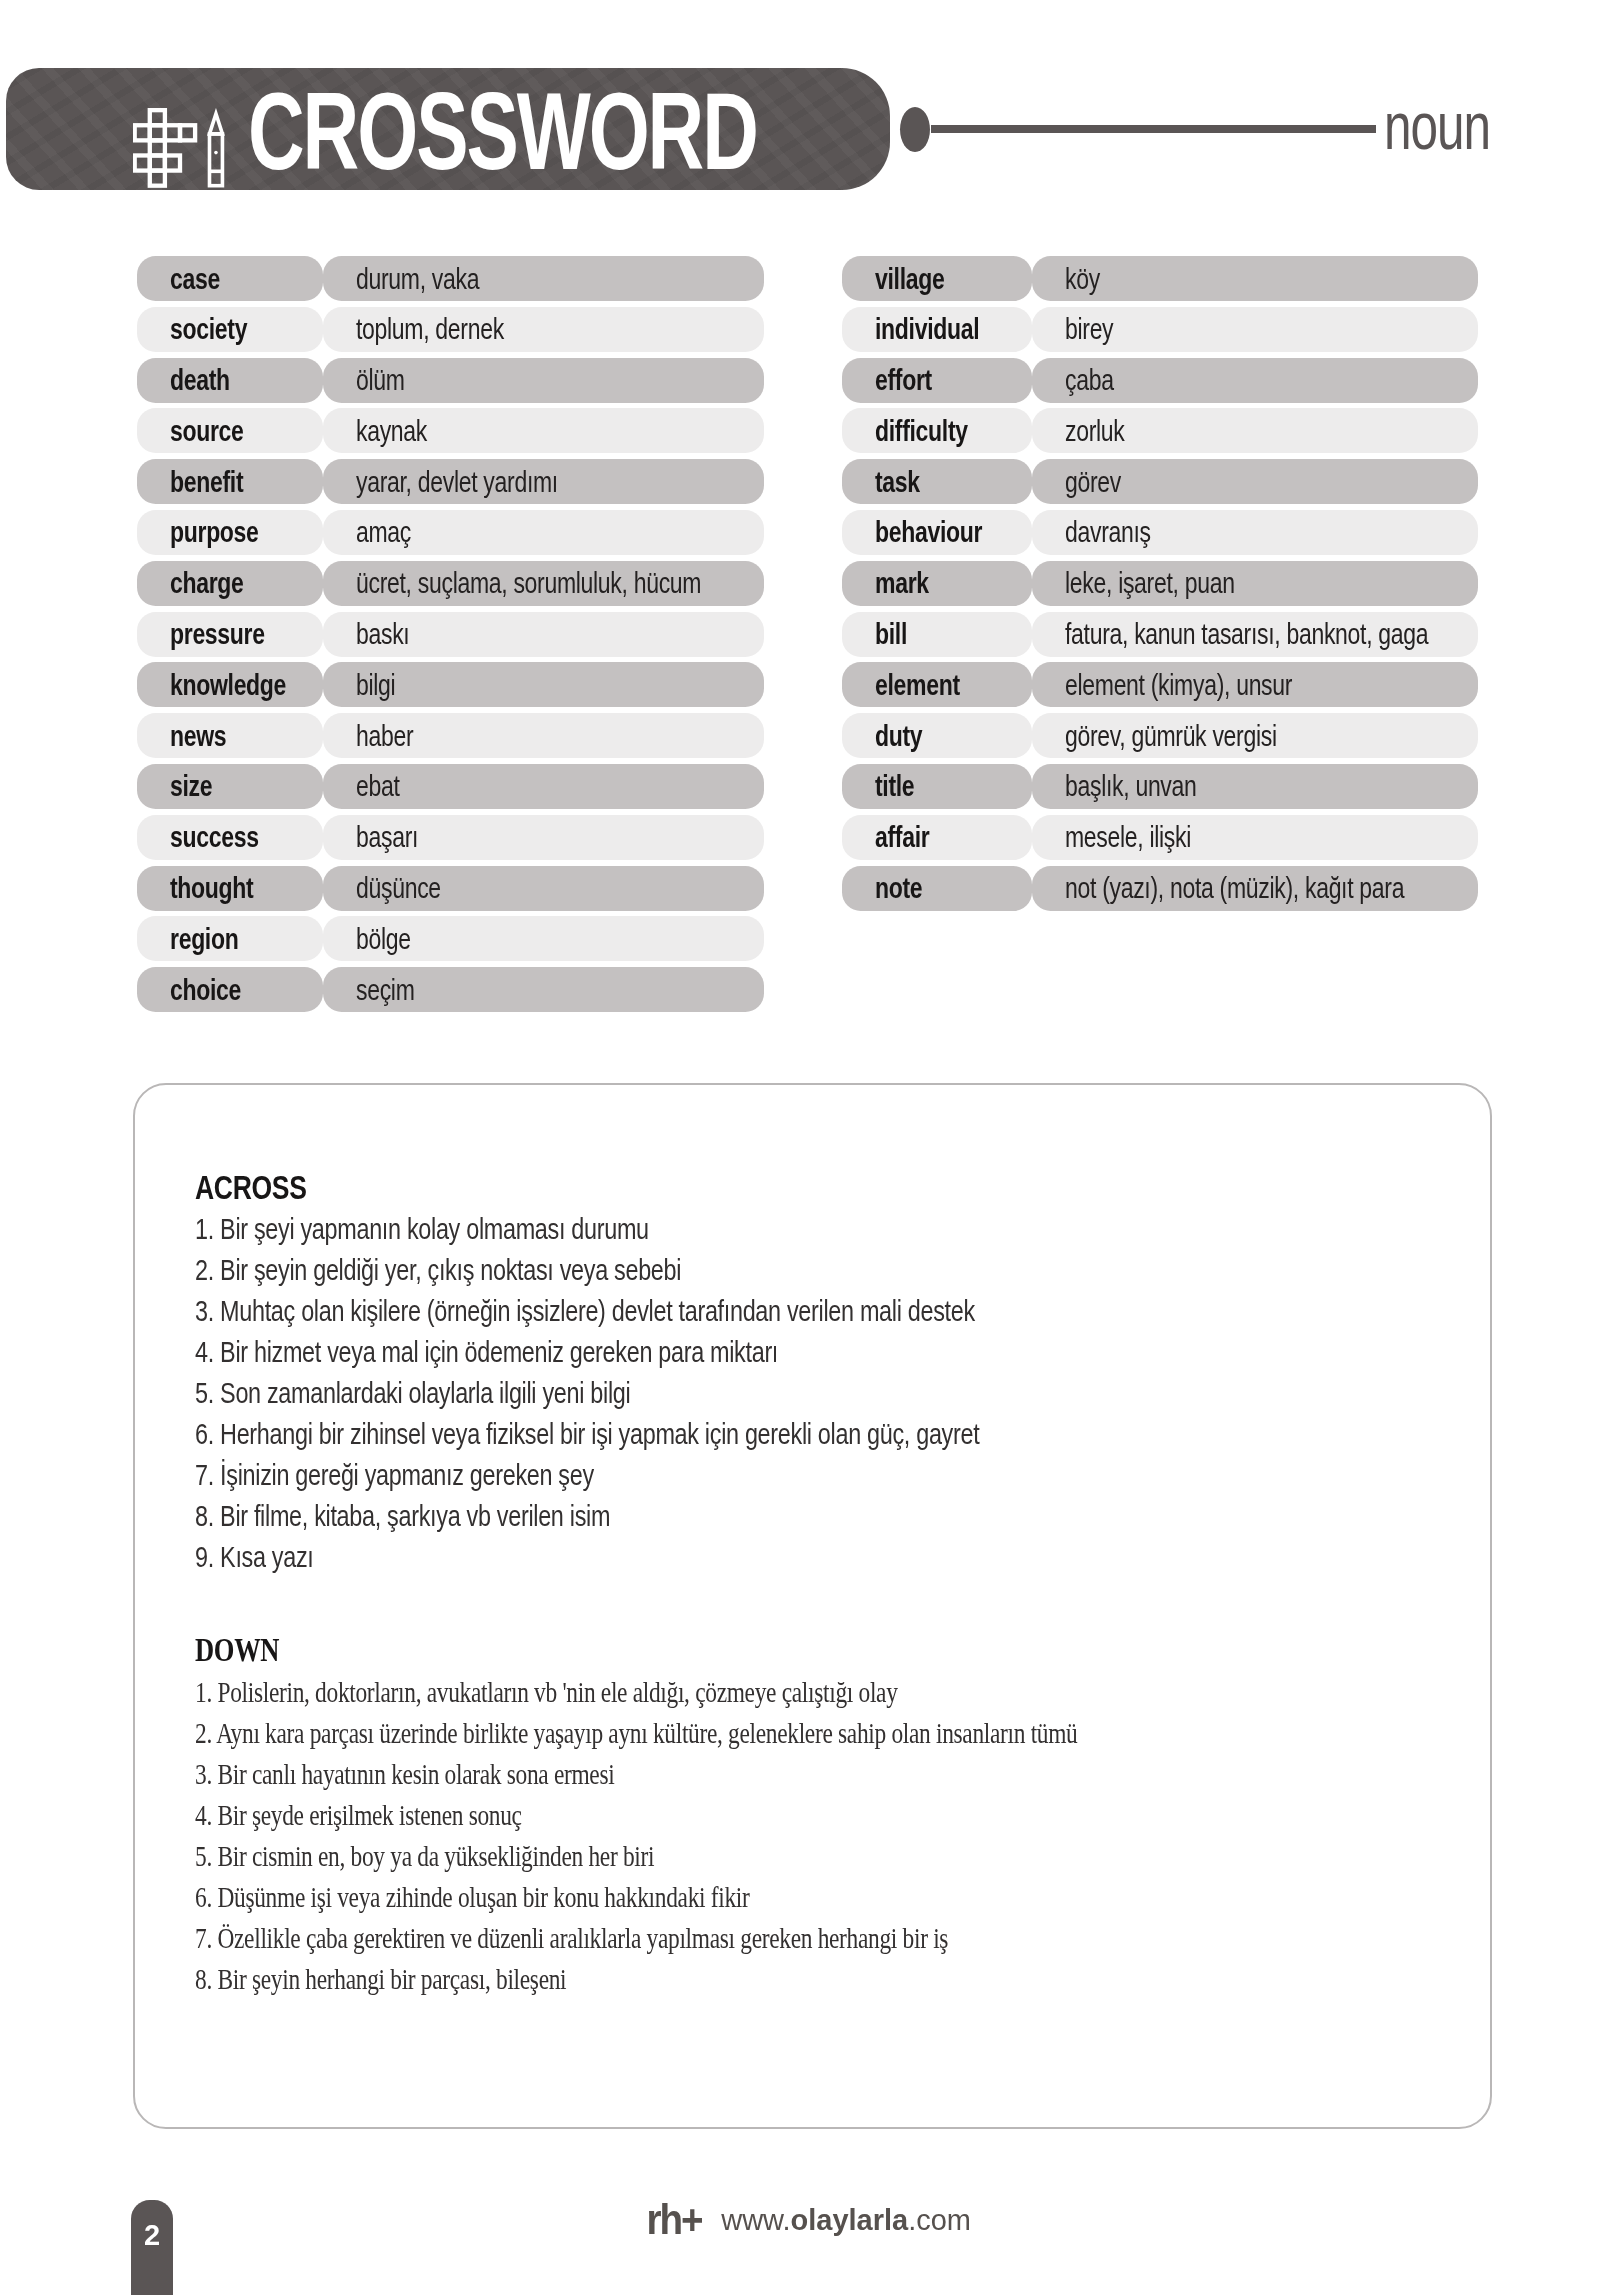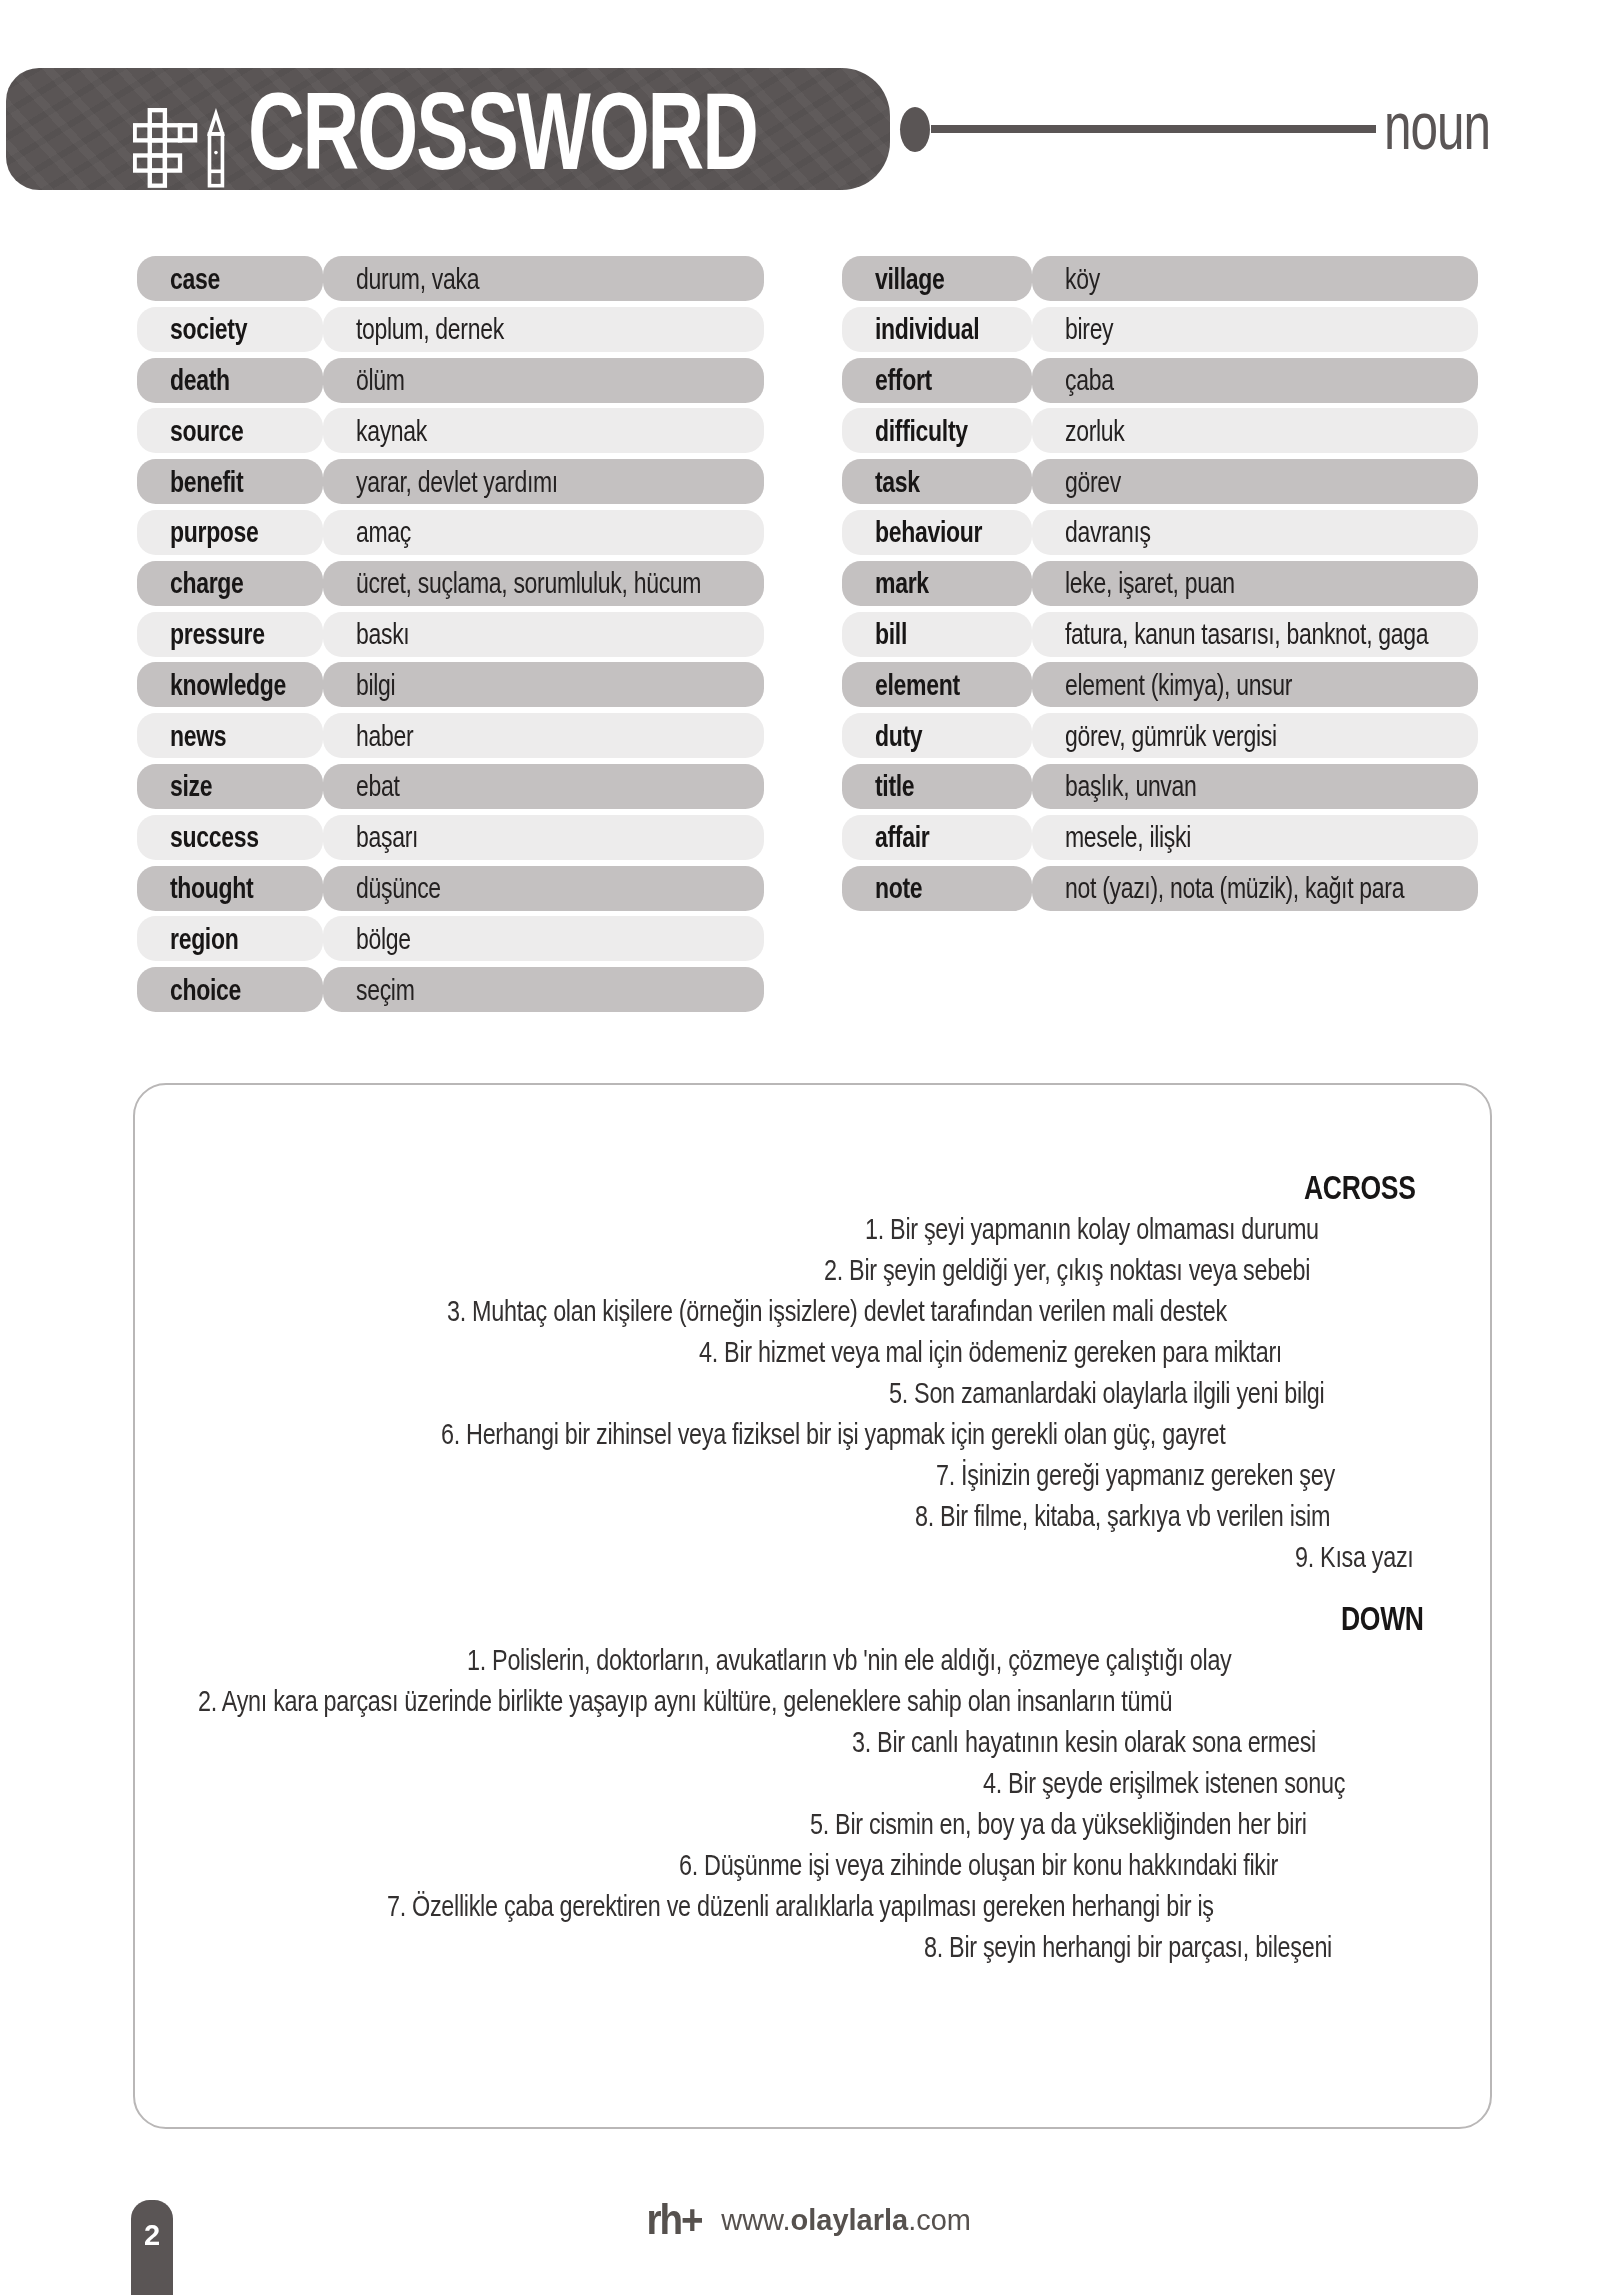--- a/index.html
+++ b/index.html
@@ -96,34 +96,33 @@
 
   
   .cluebox{
     position:absolute;left:133px;top:1083px;
     width:1359px;height:1046px;
     border:2.9px solid var(--box-border);
     border-radius:33px;
     box-sizing:border-box;
     padding:81px 43px 0 60px;
     background:var(--paper);
-    text-align:right;
   }
   .clue-heading{
     margin:0;font-size:34px;font-weight:800;color:var(--ink);
     line-height:42px;letter-spacing:-0.4px;
   }
   .clue-heading .cond{font-weight:800;}
   .clue-list{list-style:none;margin:0;padding:0;}
   .clue-list li{line-height:41px;height:41px;}
   .clue-list .cond{
     font-size:30px;font-weight:400;color:var(--muted-ink);
     letter-spacing:-0.4px;
   }
-  .down-block{margin-top:20px;}
+  .down-block{margin-top:52px;font-family:Liberation Serif, serif;}
 
   
   .footer{
     position:absolute;left:0;right:0;top:2195px;height:50px;
     display:flex;justify-content:center;align-items:center;gap:17.3px;
   }
   .rh-logo{
     font-size:42px;font-weight:800;color:var(--footer-ink);
     letter-spacing:-2.2px;line-height:1;
     transform:scaleX(0.92);transform-origin:50% 50%;

